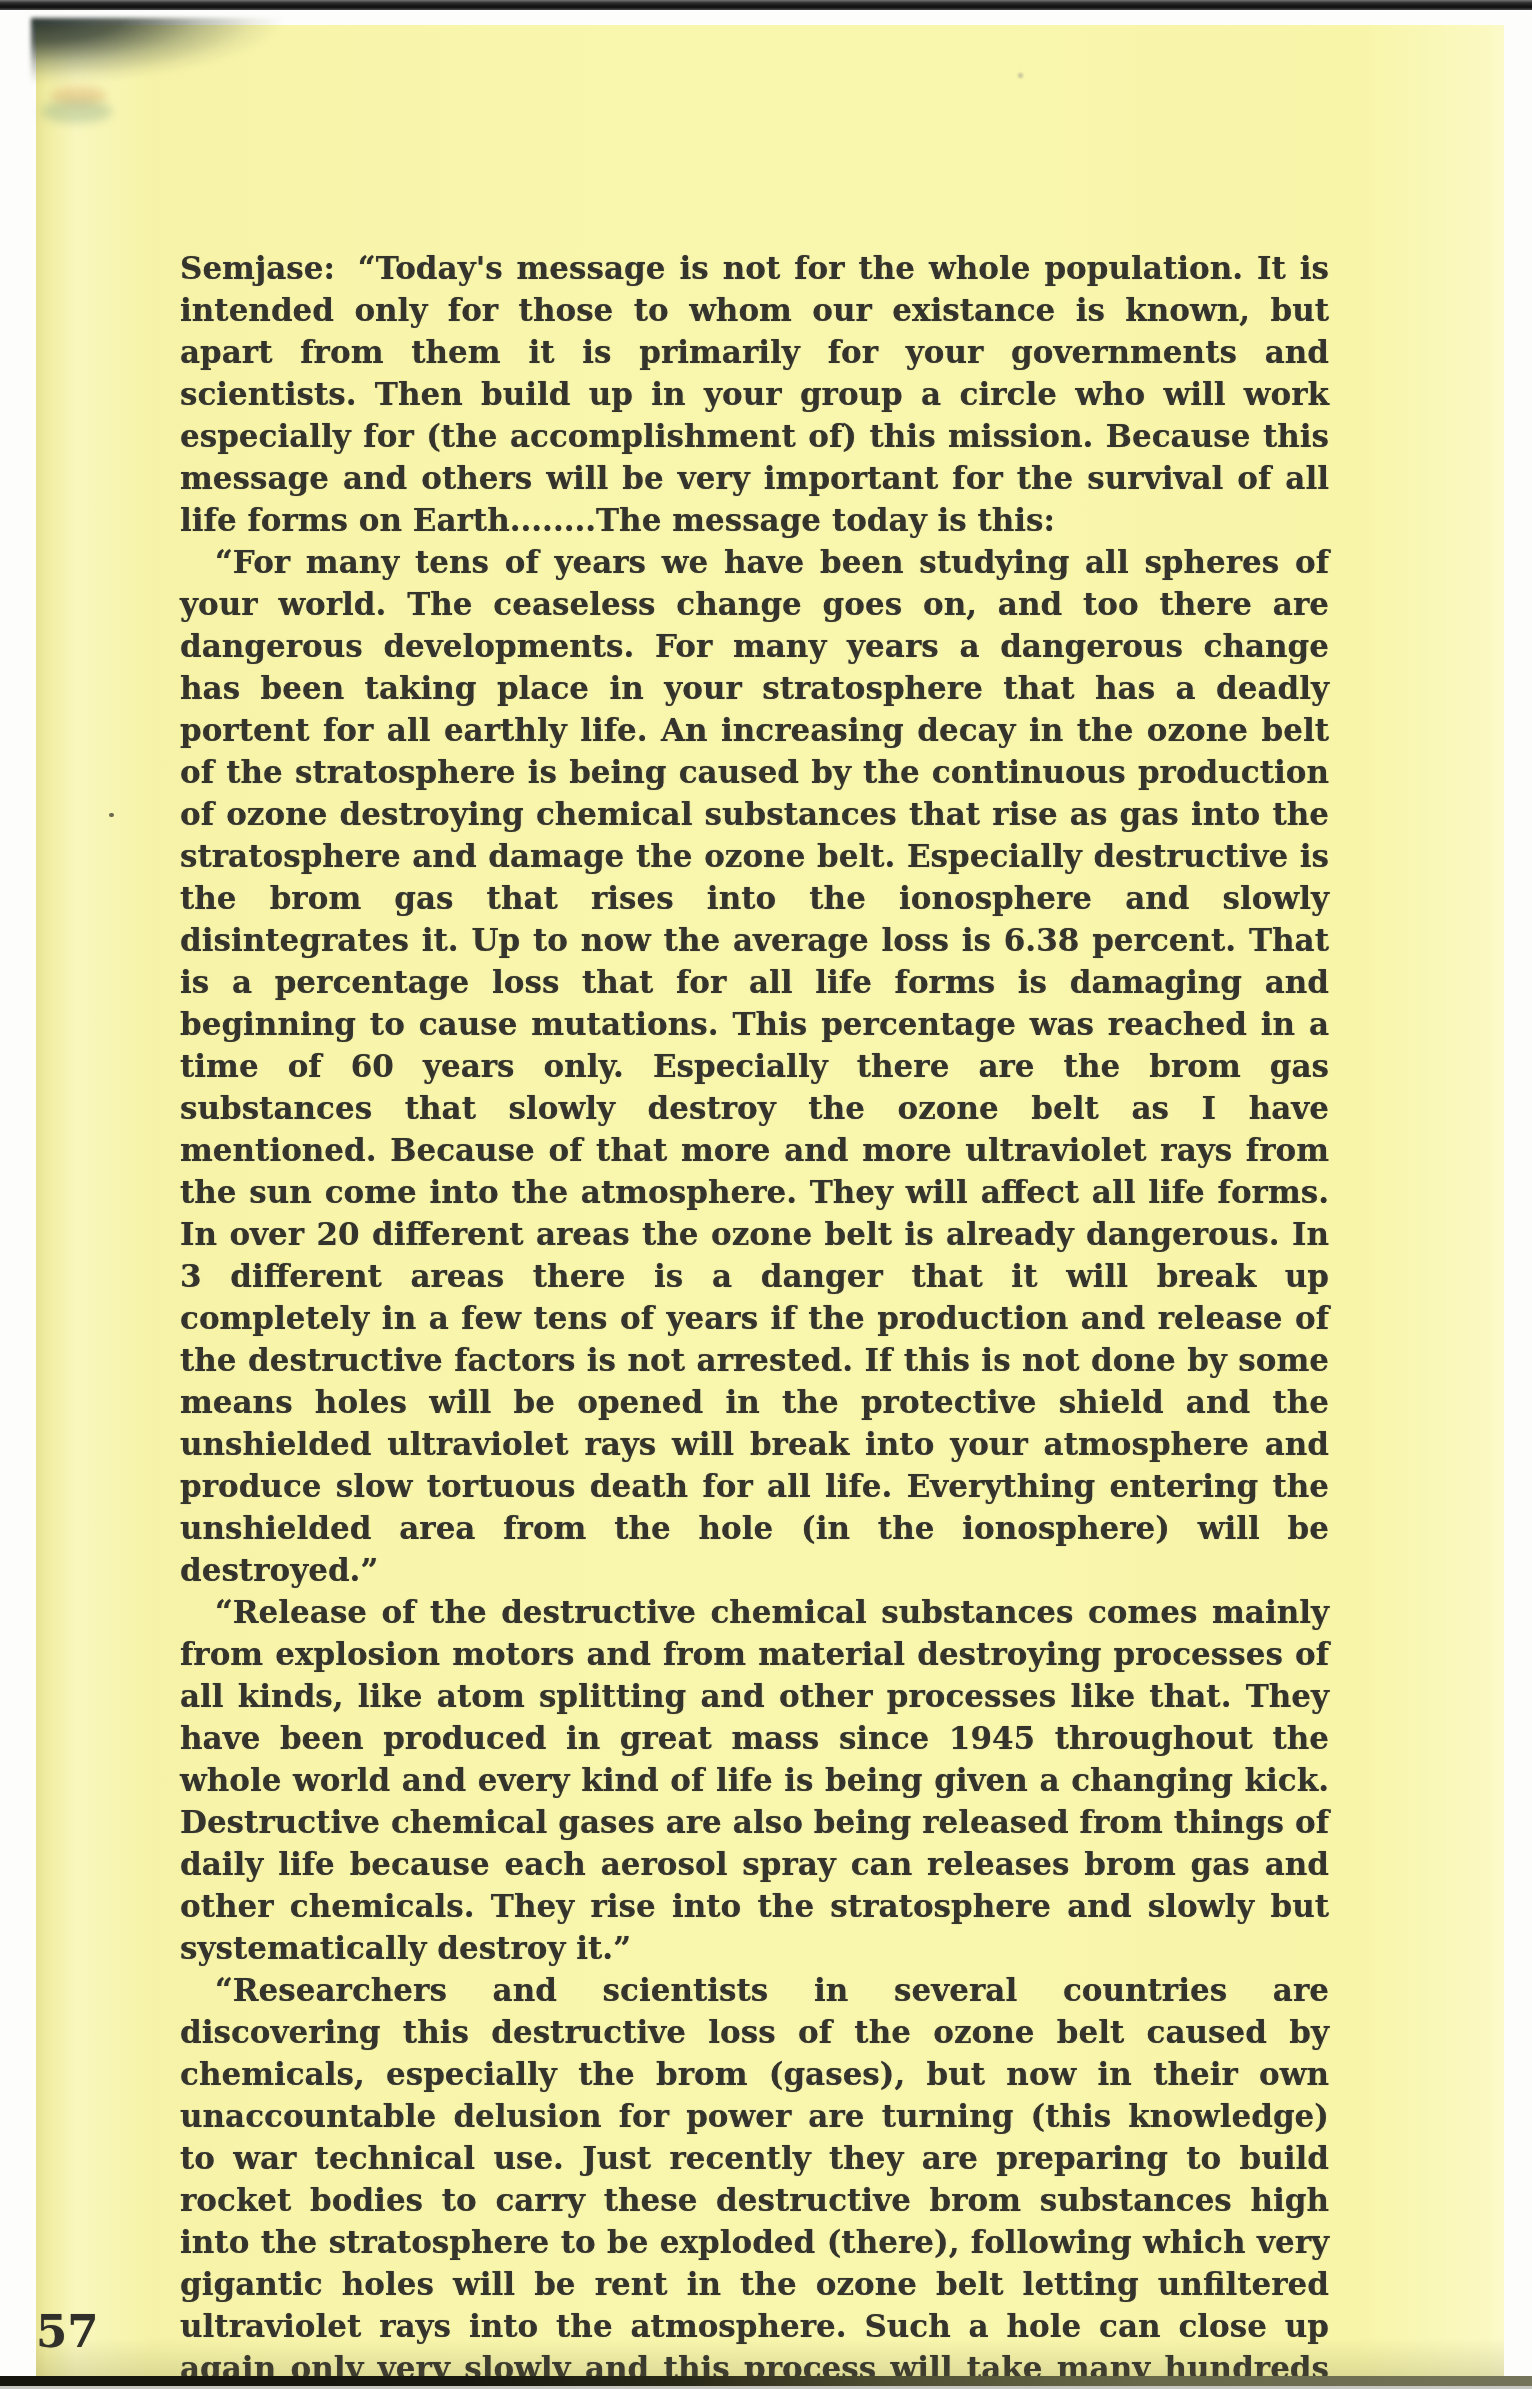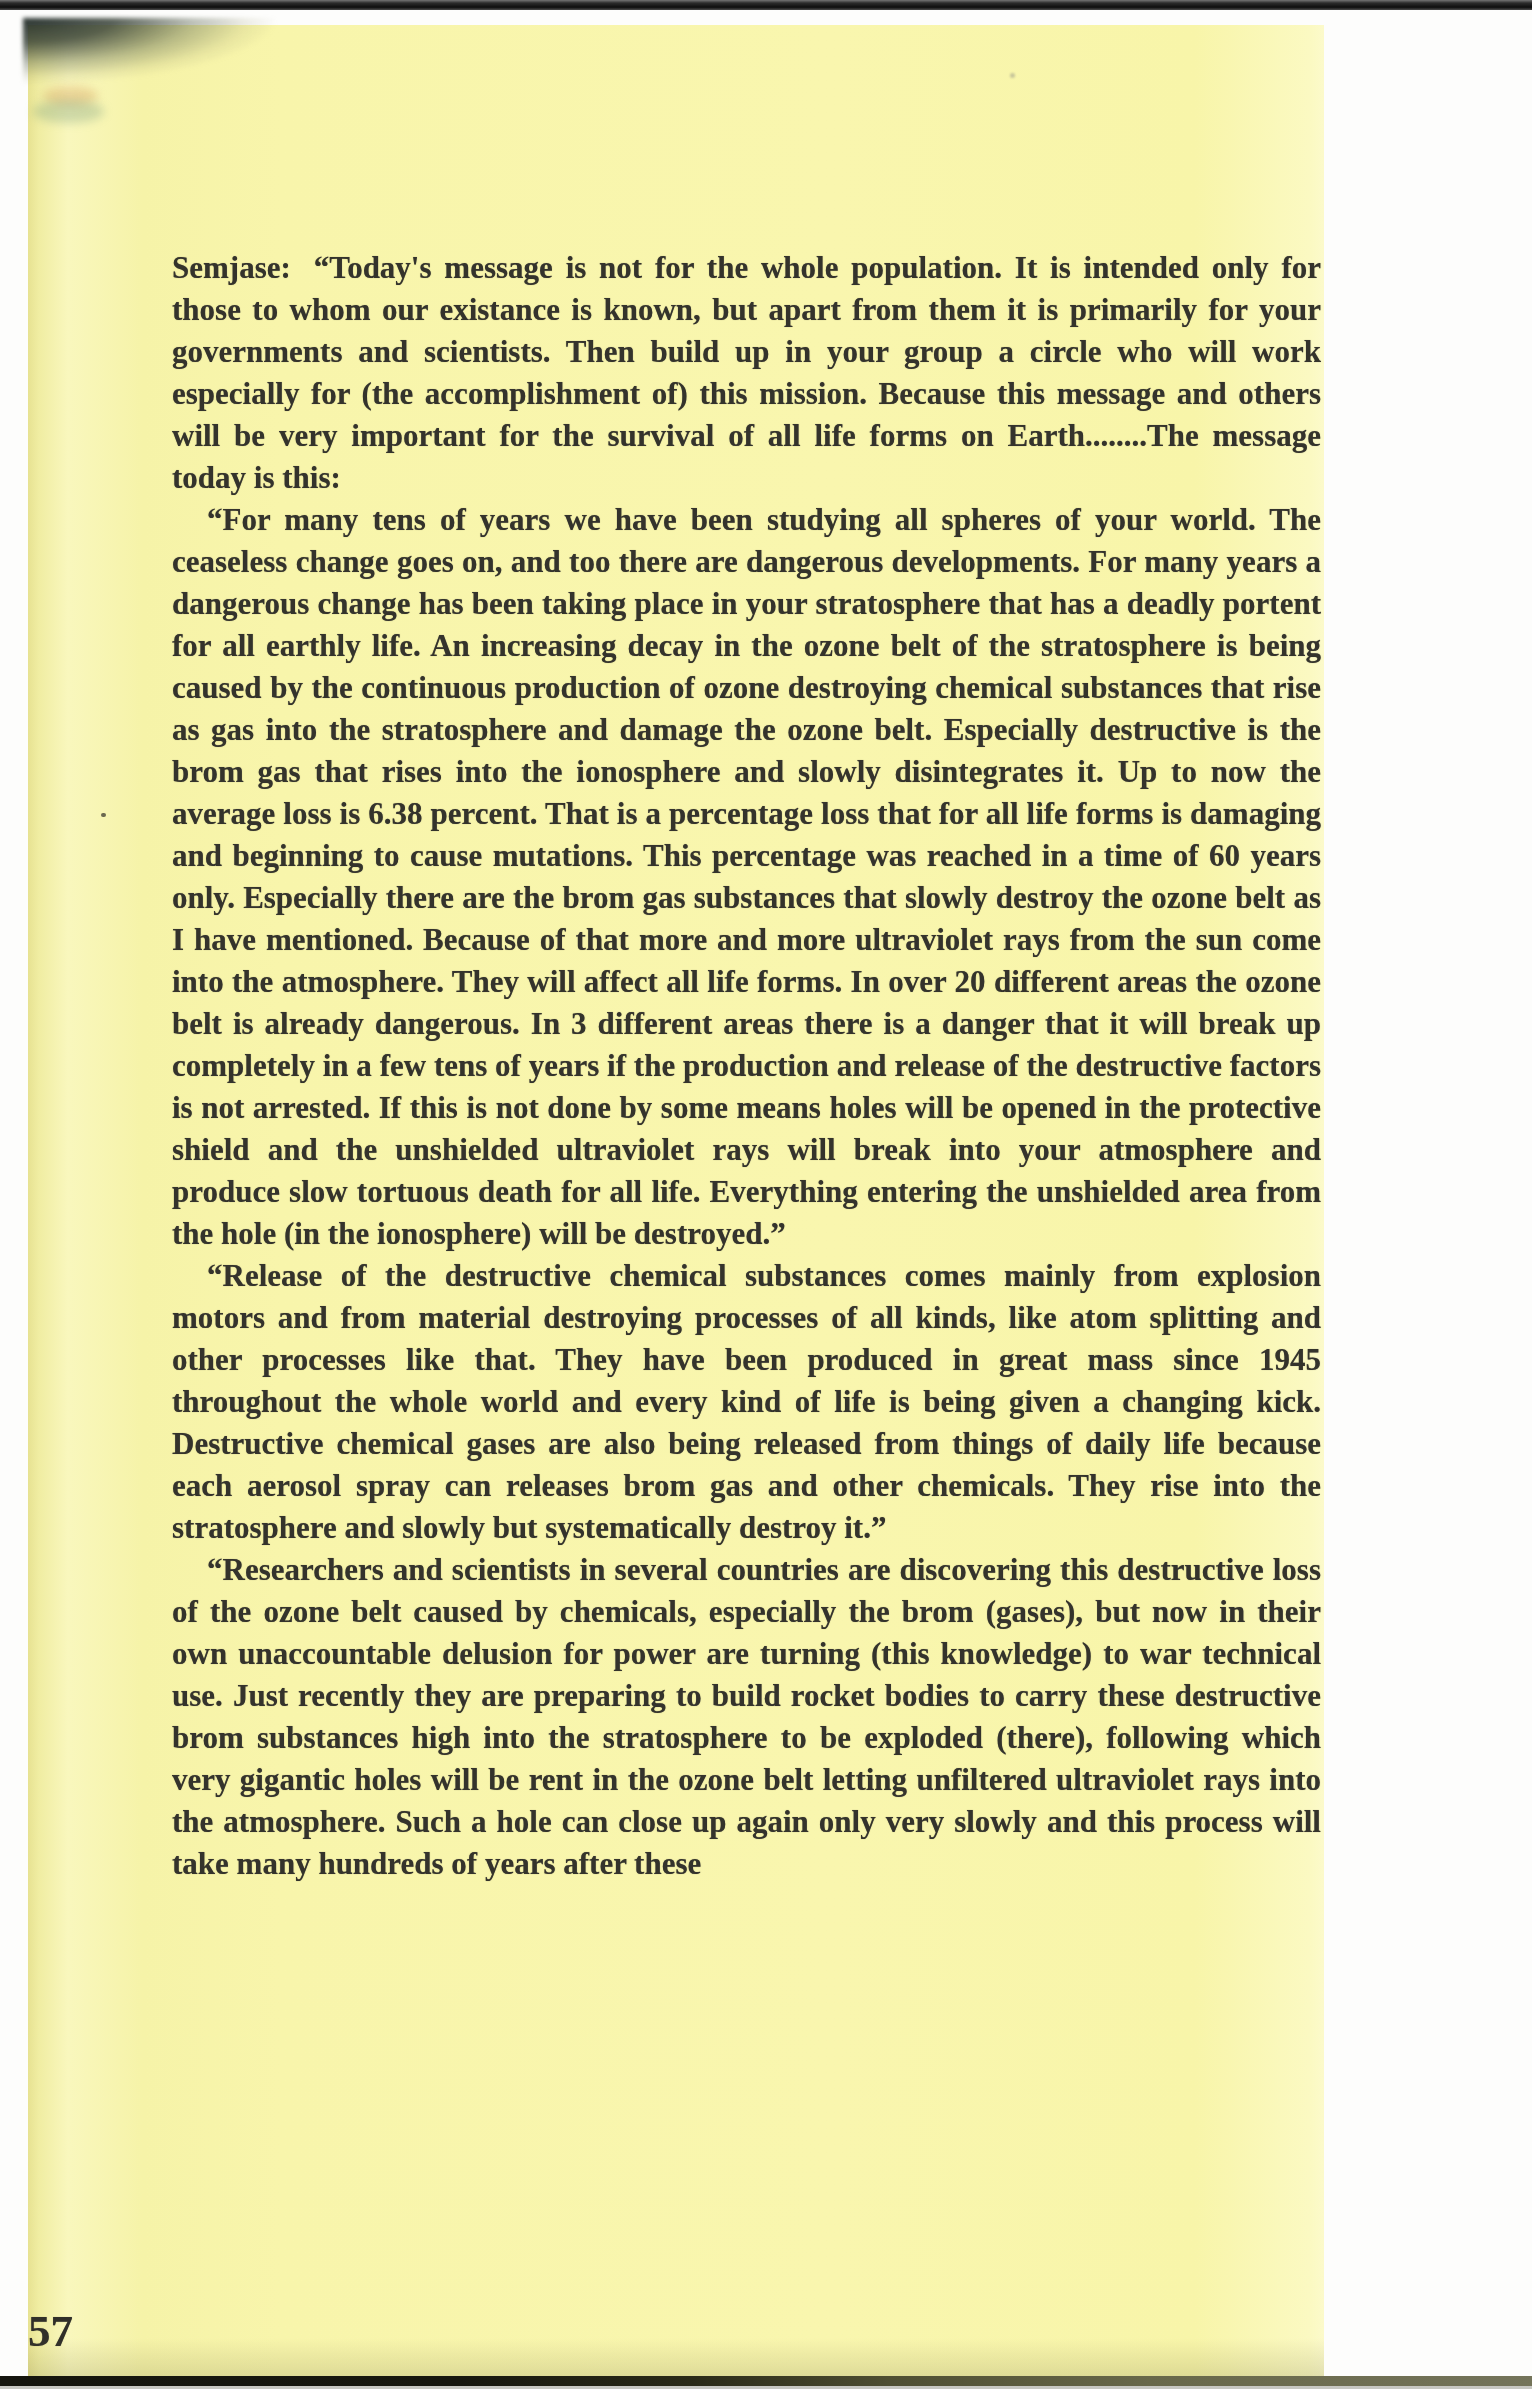--- a/index.html
+++ b/index.html
@@ -13,26 +13,25 @@
 
   
   #top-bar {
     position: absolute; left: 0; top: 0;
     width: 1533px; height: 10px;
     background: linear-gradient(180deg, #747474 0%, #2c2c2c 30%, #0e0e0e 72%, #4d4d4d 100%);
   }
 
   
   #page {
-    position: absolute; left: 28px; top: 24.5px;
-    width: 1296px; height: 2353px;
+    position: absolute; left: 36px; top: 24.5px;
+    width: 1468px; height: 2353px;
     background: linear-gradient(to right,
       #e7e292 0px, #f0eda2 10.7px, #f9f7bd 40px, #f6f3a8 115px,
       #f8f5ab 253px, #f9f6ae 62%, #f8f5a9 90%, #fbf9c2 99%, #fcfacb 100%);
-    font-family: Liberation Serif, serif;
   }
   
   #page::after {
     content: ""; position: absolute; left: 0; bottom: 0;
     width: 100%; height: 40px;
     background: linear-gradient(180deg, rgba(110,108,62,0) 0%, rgba(110,108,62,0.20) 100%);
     pointer-events: none;
   }
 
   

